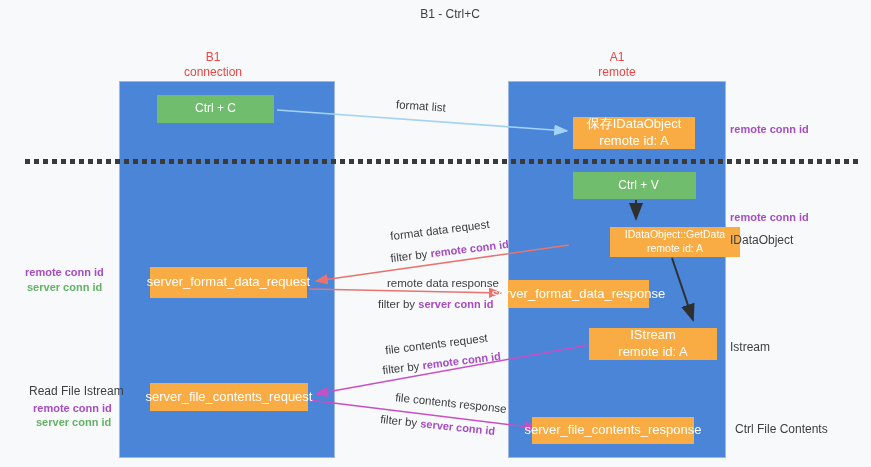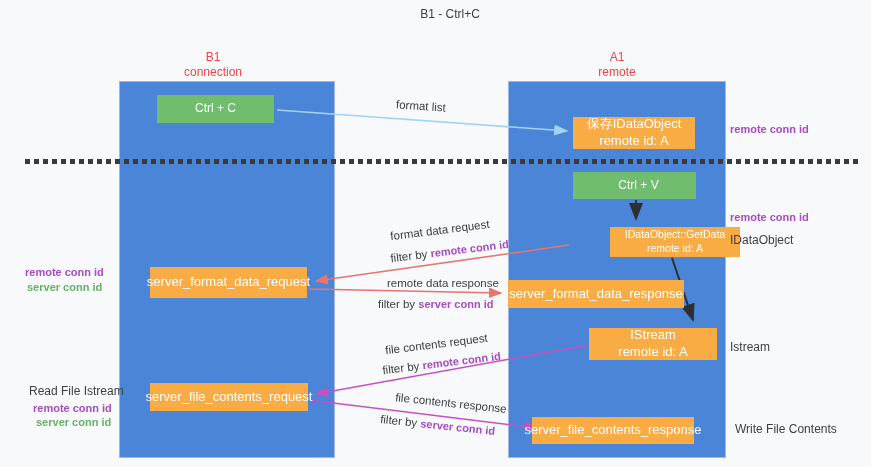--- a/index.html
+++ b/index.html
@@ -94,21 +94,21 @@
   <div class="node green" style="left:573px;top:172px;width:123px;height:27px;padding-left:8px;">
     <div>Ctrl + V</div>
   </div>
   <div class="node orange small" style="left:570px;top:227px;width:130px;height:30px;margin-left:40px;">
     <div>IDataObject::GetData</div>
     <div>remote id: A</div>
   </div>
   <div class="node orange" style="left:150px;top:267px;width:157px;height:31px;">
     <div>server_format_data_request</div>
   </div>
-  <div class="node orange" style="left:508px;top:280px;width:176px;height:28px;">
+  <div class="node orange" style="left:508px;top:280px;width:141px;height:28px;">
     <div>server_format_data_response</div>
   </div>
   <div class="node orange" style="left:589px;top:328px;width:128px;height:32px;">
     <div>IStream</div>
     <div>remote id: A</div>
   </div>
   <div class="node orange" style="left:150px;top:383px;width:158px;height:28px;">
     <div>server_file_contents_request</div>
   </div>
   <div class="node orange" style="left:532px;top:417px;width:162px;height:27px;">
@@ -138,21 +138,21 @@
   <div class="lbl rotpos6" style="left:395px;top:397px;">file contents response</div>
   <div class="lbl rotpos6" style="left:380px;top:419px;">
     <span>filter by</span>
     <span class="purple">server conn id</span>
   </div>
 
   <div class="lbl purple" style="left:730px;top:123px;">remote conn id</div>
   <div class="lbl purple" style="left:730px;top:211px;">remote conn id</div>
   <div class="lbl" style="left:730px;top:233px;font-size:12px;">IDataObject</div>
   <div class="lbl" style="left:730px;top:340px;font-size:12px;">Istream</div>
-  <div class="lbl" style="left:735px;top:422px;font-size:12px;">Write File Contents</div>
+  <div class="lbl" style="left:735px;top:422px;font-size:12px;">Ctrl File Contents</div>
 
   <div class="lbl purple" style="left:25px;top:266px;">remote conn id</div>
   <div class="lbl greent" style="left:27px;top:281px;">server conn id</div>
   <div class="lbl" style="left:29px;top:384px;font-size:12px;">Read File Istream</div>
   <div class="lbl purple" style="left:33px;top:402px;">remote conn id</div>
   <div class="lbl greent" style="left:36px;top:416px;">server conn id</div>
 
 </div>
 
 </body></html>

